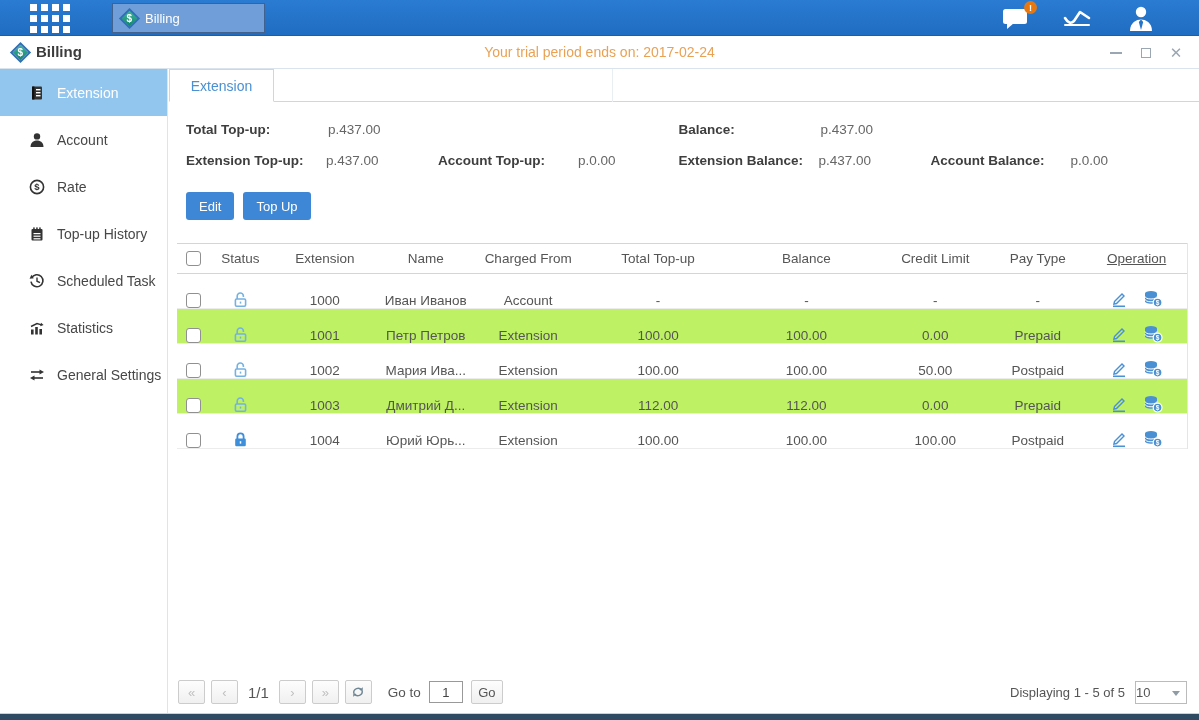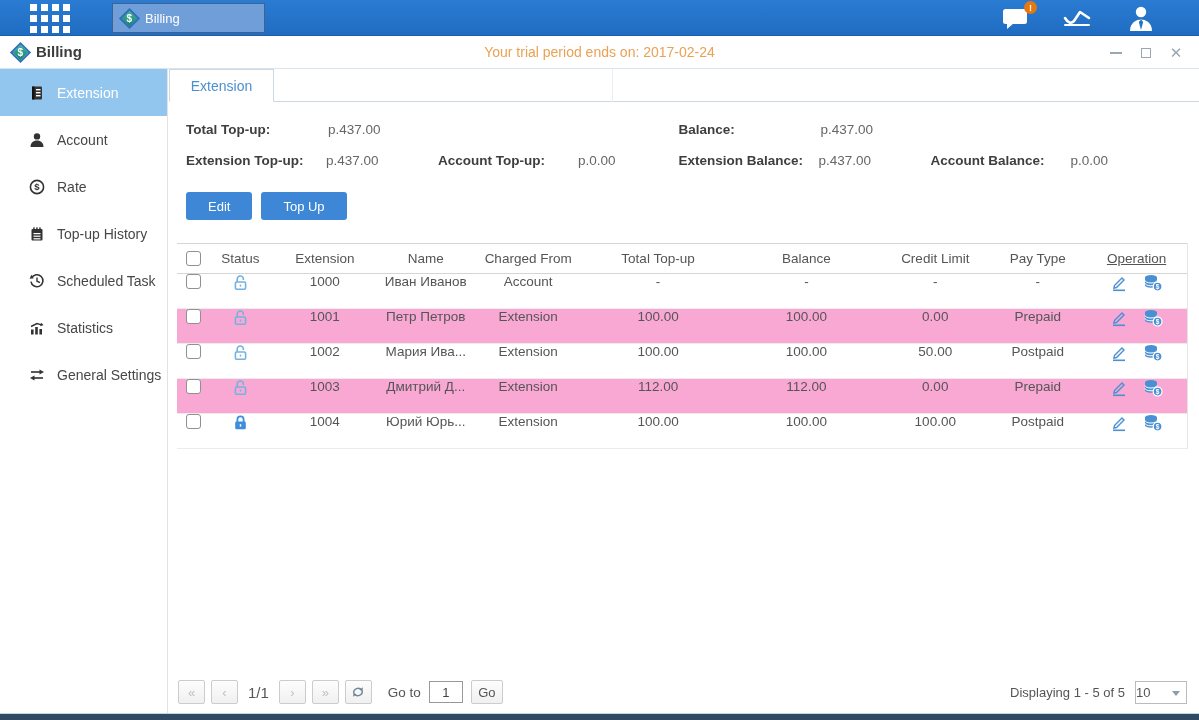--- a/index.html
+++ b/index.html
@@ -58,29 +58,29 @@
 
   .summary { display:flex; padding-left:17px; padding-right:28px; margin-top:12px; }
   .sum-col { width:50%; }
   .srow { height:31px; display:flex; align-items:center; font-size:13.5px; }
   .slabel { font-weight:bold; color:#3e3e3e; display:inline-block; }
   .sval { color:#666; display:inline-block;margin-left:12px; }
   .w130 { width:130px; } .w128 { width:128px; } .w112 { width:112px; }
 
   .btn-row { margin:16px 0 0 17px; display:flex; gap:9px; }
   .btn { background:#3e87d6; color:#fff; border:none; font-size:13px; height:28px;
-         padding:0 22px; border-radius:3px; cursor:pointer; font-family:inherit; }
+         padding:0 13px; border-radius:3px; cursor:pointer; font-family:inherit; }
 
   
   .table-wrap { margin:23px 11px 0 8px; border-right:1px solid #e5e5e5; }
   .thead { display:flex; height:31px; align-items:center; border-top:1px solid #d5d5d5;
            border-bottom:1px solid #d5d5d5; font-size:13.5px; color:#555; }
-  .trow { display:flex; height:35px; align-items:flex-start; font-size:13.5px; color:#555;
+  .trow { display:flex; height:35px; align-items:flex-end; font-size:13.5px; color:#555;
           border-bottom:1px solid #ececec; background:#fff; }
-  .trow.alt { background:#f9a8d4; }
+  .trow.alt { background:#bef264; }
   .td, .th { text-align:center; display:flex; align-items:center; justify-content:center; }
   .c1{width:34px;} .c2{width:59px;} .c3{width:110px;} .c4{width:92px;} .c5{width:113px;}
   .c6{width:147px;} .c7{width:150px;} .c8{width:108px;} .c9{width:97px;} .c10{width:101px; gap:15px;text-decoration:underline;}
   .checkbox { width:15px; height:15px; border:1px solid #909090; border-radius:3px; background:#fff; cursor:pointer; }
   .op-icon { cursor:pointer; display:flex; }
 
   
   .footer { position:absolute; left:9px; right:12px; bottom:8px; height:26px;
             display:flex; align-items:center; }
   .pg-btn { width:27px; height:24px; border:1px solid #ccc; border-radius:2px;

